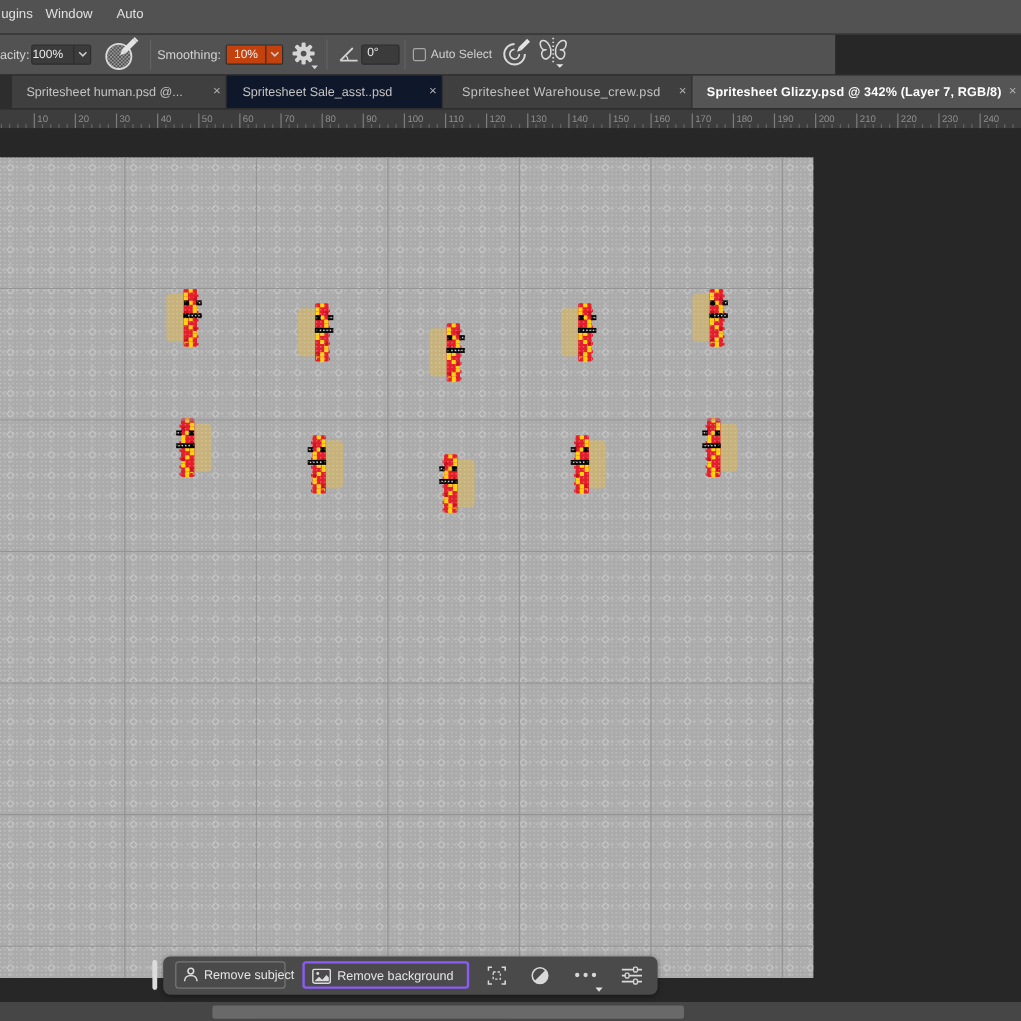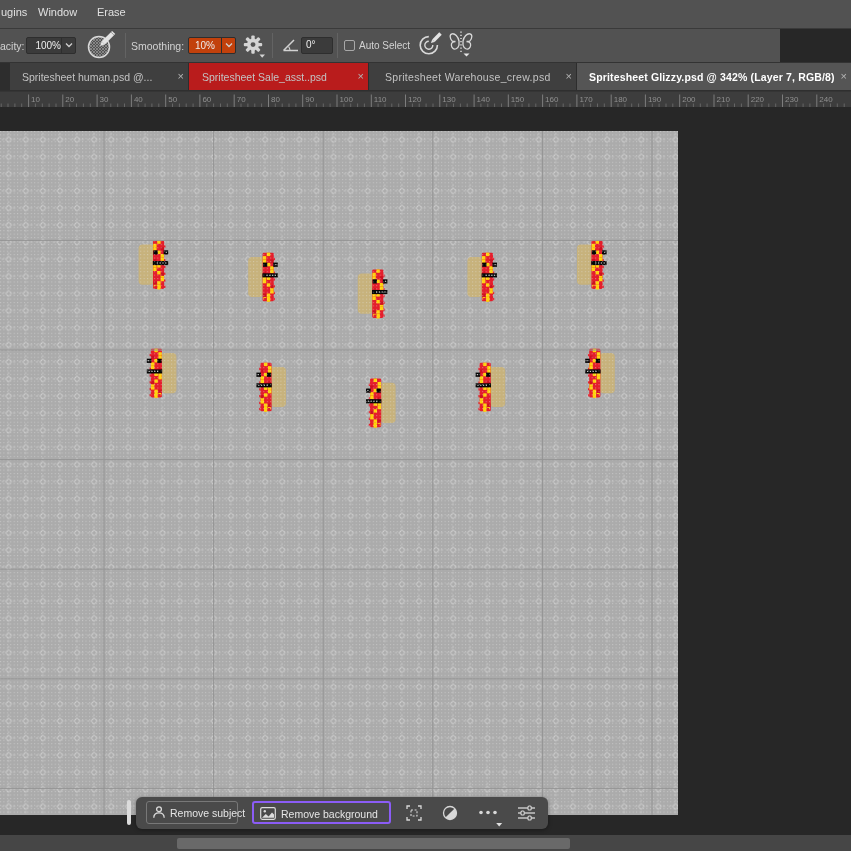--- a/index.html
+++ b/index.html
@@ -1,22 +1,22 @@
 <!DOCTYPE html>
 <html><head><meta charset="utf-8"><style>html,body{margin:0;padding:0}body{width:851px;height:851px;overflow:hidden;background:#272727;font-family:"Liberation Sans",sans-serif;position:relative}.lbl{position:absolute;font-size:10.5px;color:#d2d2d2}</style></head><body>
 <div style="position:absolute;left:0;top:0;width:851px;height:28px;background:#525252">
 <div style="position:absolute;left:1px;top:6px;font-size:11px;color:#e0e0e0">ugins</div>
 <div style="position:absolute;left:38px;top:6px;font-size:11px;color:#e0e0e0">Window</div>
-<div style="position:absolute;left:97px;top:6px;font-size:11px;color:#e0e0e0">Erase</div>
+<div style="position:absolute;left:97px;top:6px;font-size:11px;color:#e0e0e0">Auto</div>
 </div>
 <div style="position:absolute;left:0;top:28px;width:851px;height:1px;background:#3a3a3a"></div>
-<div style="position:absolute;left:0;top:29px;width:780px;height:33px;background:#525252">
+<div style="position:absolute;left:0;top:29px;width:696px;height:33px;background:#525252">
 <div class="lbl" style="left:0px;top:11px">acity:</div>
 <div style="position:absolute;left:26px;top:8px;width:50px;height:17px;background:#3b3b3b;border:1px solid #2e2e2e;border-radius:2px;box-sizing:border-box">
-      <div style="position:absolute;left:0;top:0;width:34px;height:15px;line-height:15px;text-align:right;font-size:10px;color:#ededed">100%</div>
+      <div style="position:absolute;left:0;top:0;width:34px;height:15px;line-height:15px;text-align:left;font-size:10px;color:#ededed">100%</div>
       <div style="position:absolute;left:34px;top:0;width:1px;height:15px;background:#2e2e2e"></div>
       <svg width="10" height="7" style="position:absolute;right:1px;top:4px">
         <path d="M2 1.5 L5 4.5 L8 1.5" stroke="#cfcfcf" stroke-width="1.3" fill="none"></path>
       </svg>
     </div>
 <svg width="34" height="34" style="position:absolute;left:85px;top:-1px">
       <defs>
         <pattern id="mesh" width="3" height="3" patternUnits="userSpaceOnUse">
           <path d="M0 0 L3 3 M3 0 L0 3" stroke="#9a9a9a" stroke-width="0.7"></path>
         </pattern>
@@ -81,21 +81,21 @@
       </g>
       <path d="M17.5 24.5 L23.5 24.5 L20.5 27.5 Z" fill="#e8e8e8"></path>
     </svg>
 </div>
 <div style="position:absolute;left:0;top:62px;width:851px;height:1px;background:#333333"></div>
 <div style="position:absolute;left:0;top:63px;width:851px;height:27px;background:#2d2d2d">
 <div style="position:absolute;left:10px;top:0;width:178px;height:27px;background:#3f3f3f">
       <div style="position:absolute;left:12px;top:8px;font-size:10.5px;font-weight:400;letter-spacing:0px;color:#c3c3c3;white-space:nowrap">Spritesheet human.psd @...</div>
       <div style="position:absolute;right:4px;top:7px;font-size:11px;color:#b5b5b5">×</div>
     </div>
-<div style="position:absolute;left:189px;top:0;width:179px;height:27px;background:#b91c1c">
+<div style="position:absolute;left:189px;top:0;width:179px;height:27px;background:#0f172a">
       <div style="position:absolute;left:13px;top:8px;font-size:10.5px;font-weight:400;letter-spacing:0px;color:#c3c3c3;white-space:nowrap">Spritesheet Sale_asst..psd</div>
       <div style="position:absolute;right:4px;top:7px;font-size:11px;color:#b5b5b5">×</div>
     </div>
 <div style="position:absolute;left:369px;top:0;width:207px;height:27px;background:#3f3f3f">
       <div style="position:absolute;left:16px;top:8px;font-size:10.5px;font-weight:400;letter-spacing:0.3px;color:#c3c3c3;white-space:nowrap">Spritesheet Warehouse_crew.psd</div>
       <div style="position:absolute;right:4px;top:7px;font-size:11px;color:#b5b5b5">×</div>
     </div>
 <div style="position:absolute;left:577px;top:0;width:274px;height:27px;background:#555555">
       <div style="position:absolute;left:12px;top:8px;font-size:10.5px;font-weight:700;letter-spacing:0.15px;color:#ffffff;white-space:nowrap">Spritesheet Glizzy.psd @ 342% (Layer 7, RGB/8)</div>
       <div style="position:absolute;right:4px;top:7px;font-size:11px;color:#b5b5b5">×</div>

